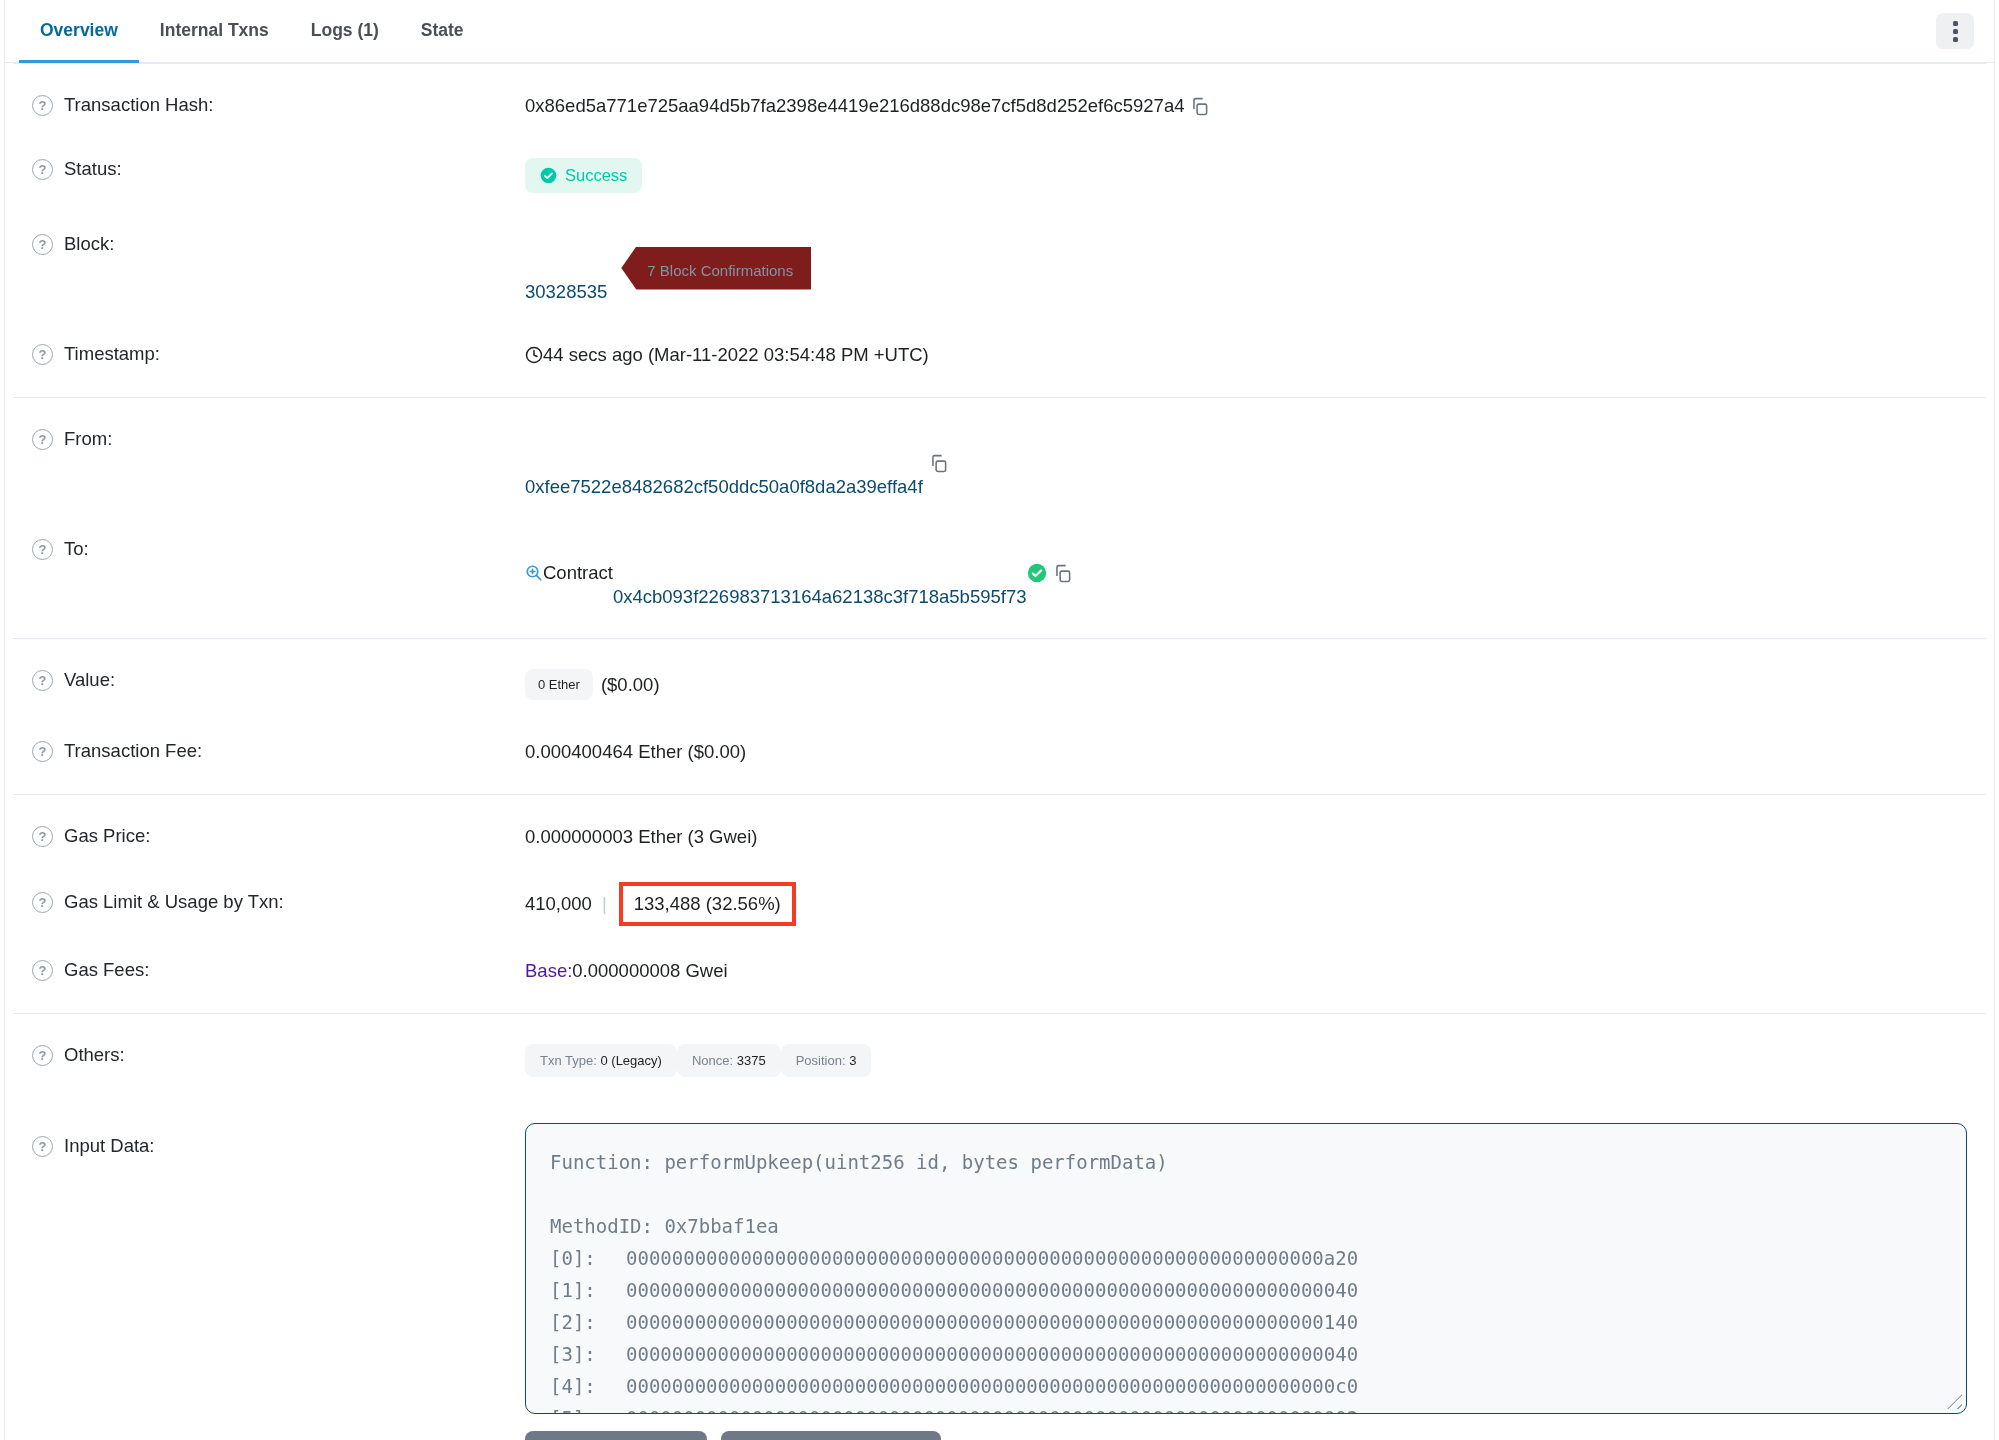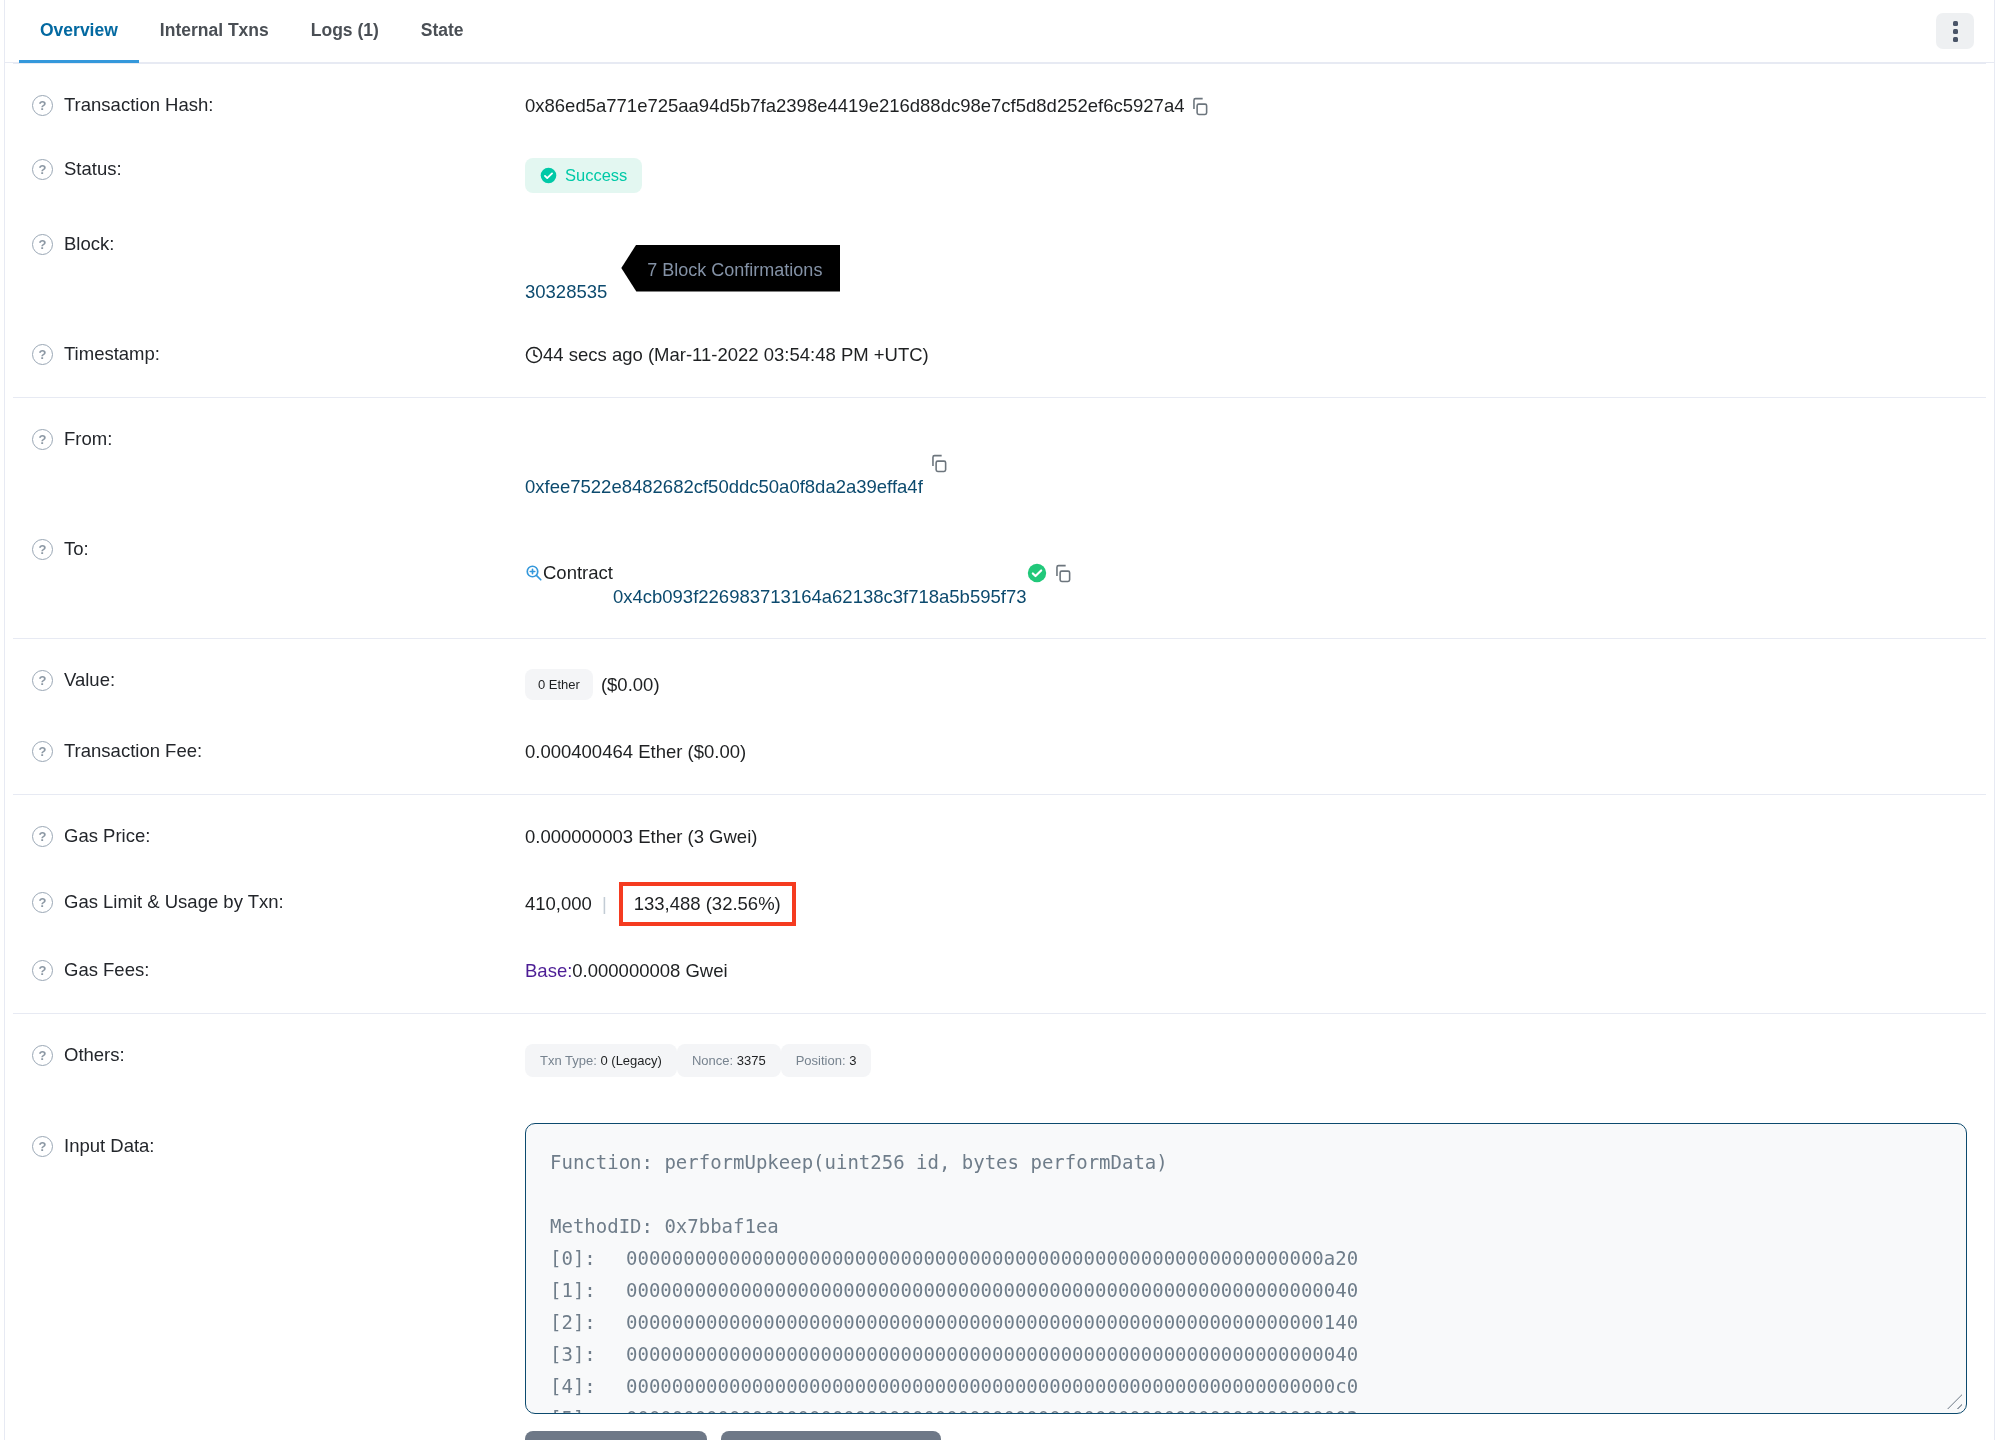--- a/index.html
+++ b/index.html
@@ -27,21 +27,21 @@
   .qicon { width:21px; height:21px; border:1.5px solid #9aa7b5; border-radius:50%; color:#8c98a4; font-size:13px; font-weight:700; display:inline-flex; align-items:center; justify-content:center; flex-shrink:0; }
 
   a.link { color:#0c4a6e; text-decoration:none; cursor:pointer;margin-top:48px; }
 
   .copy-icon { color:#6c757d; cursor:pointer; margin-left:6px; display:inline-flex; }
 
   
   .status-badge { display:inline-flex; align-items:center; gap:8px; background:#e3f7f1; color:#00c9a7; font-size:16.5px; font-weight:500; padding:8px 15px; border-radius:8px; }
 
   
-  .conf-badge { margin-left:14px; background:#000000; color:#8492a6; font-size:18px; font-weight:500; padding:15px 18px 11px 26px; clip-path:polygon(0 50%, 15px 0, 100% 0, 100% 100%, 15px 100%); }
+  .conf-badge { margin-left:14px; background:#7f1d1d; color:#8492a6; font-size:15px; font-weight:500; padding:15px 18px 11px 26px; clip-path:polygon(0 50%, 15px 0, 100% 0, 100% 100%, 15px 100%); }
 
   
   .pill { background:#f4f5f7; border-radius:8px; padding:8px 13px; font-size:13px; color:#1e2022; }
   .pill .k { color:#77838f; }
   .others-badges { display:flex; }
   .others-badges .pill { padding:9px 15px; }
 
   .muted { color:#4c1d95; }
   .sep { color:#c3ccd5; margin:0 10px; }
   .red-box { border:4px solid #f53b20; padding:7px 11px; margin-left:2px; }

